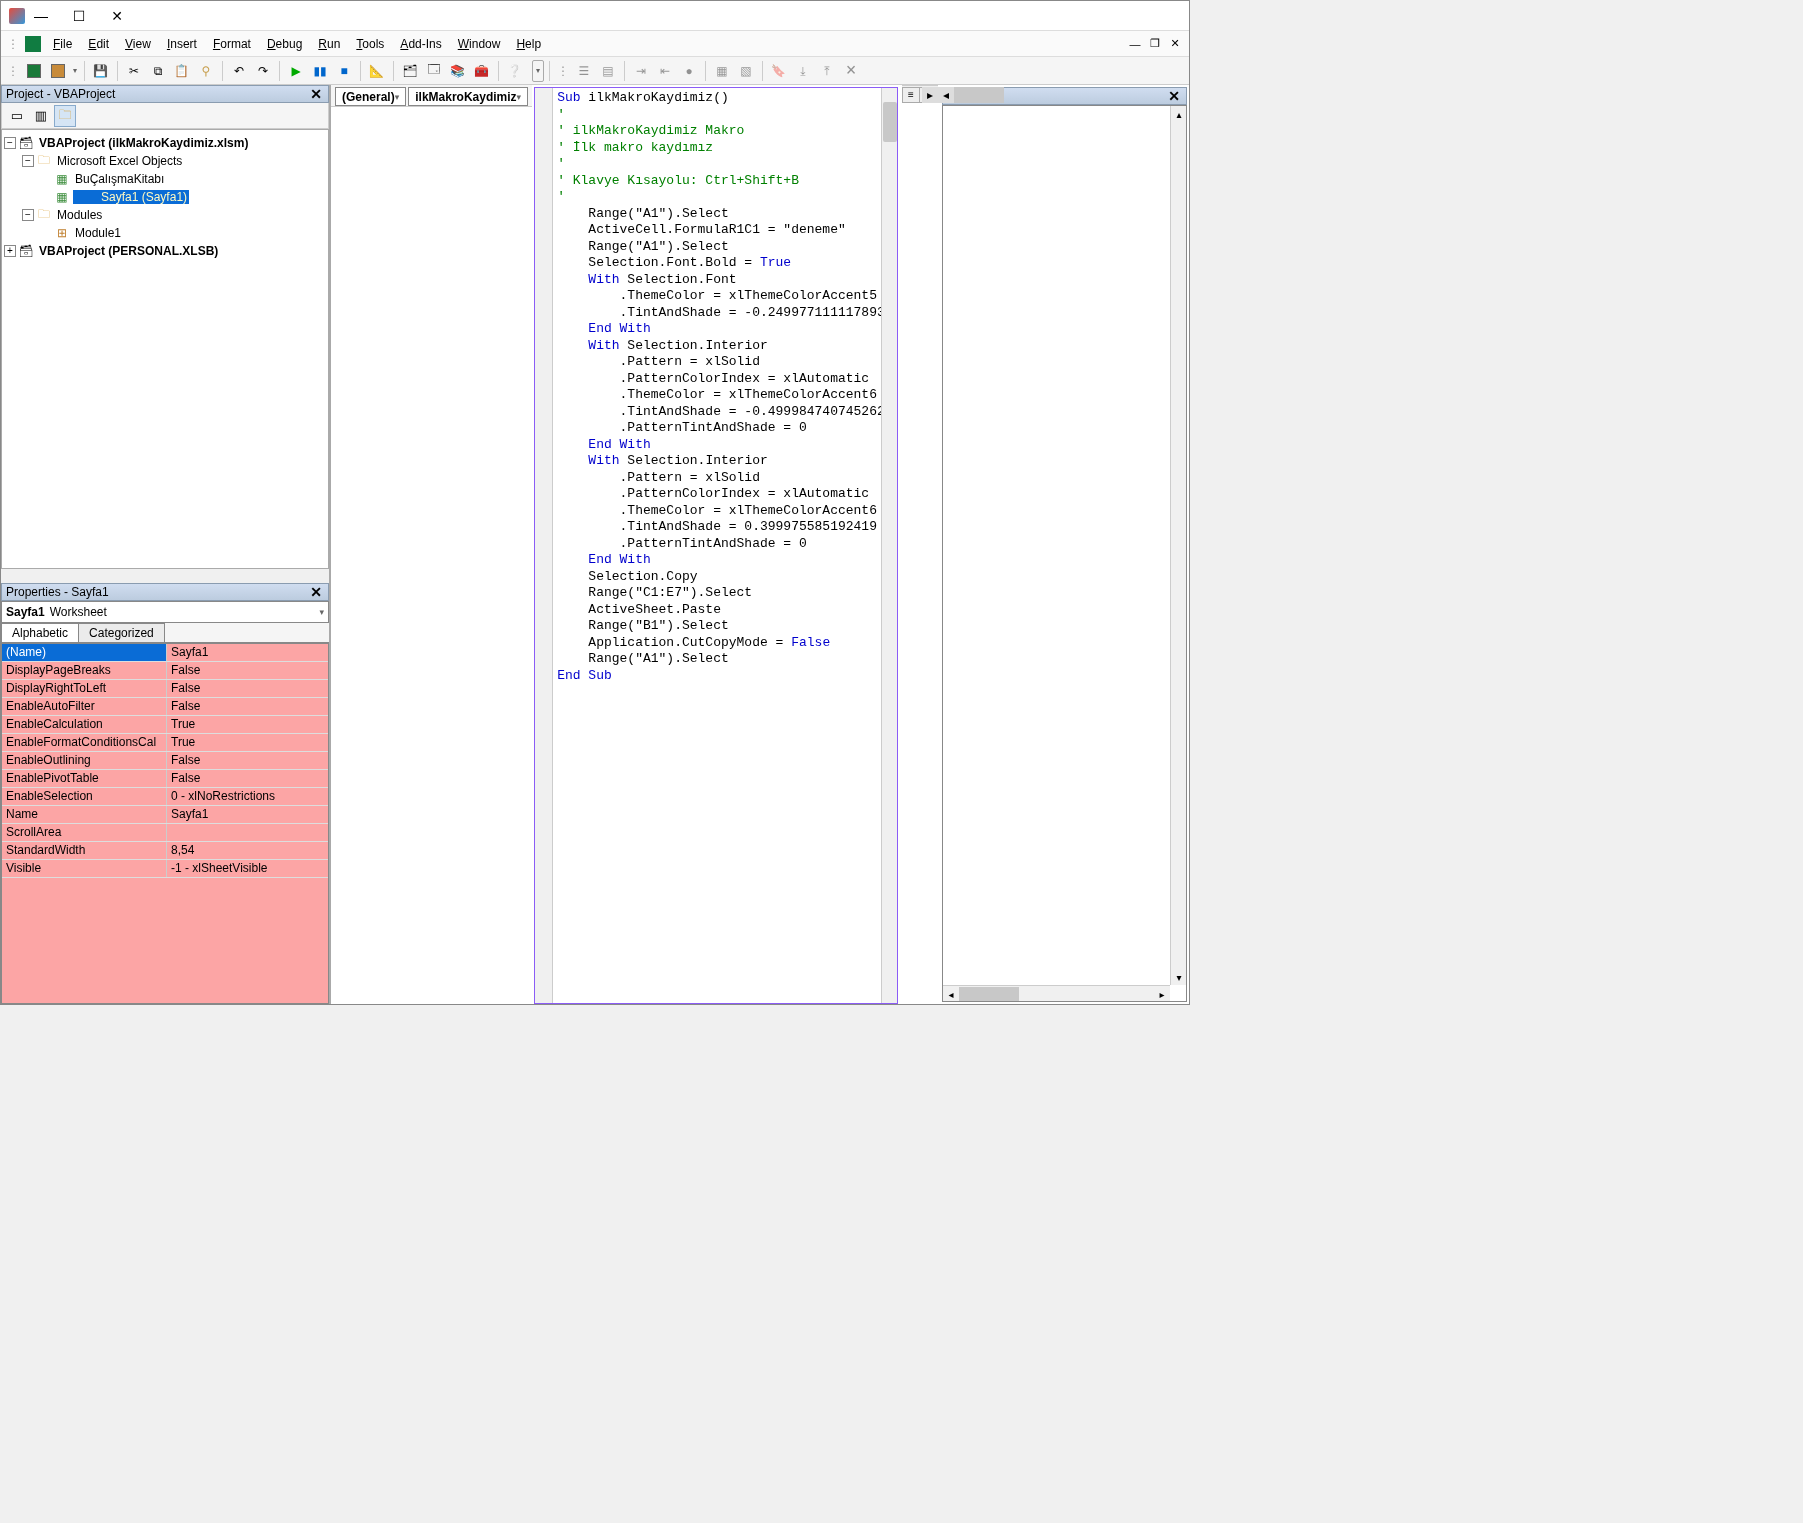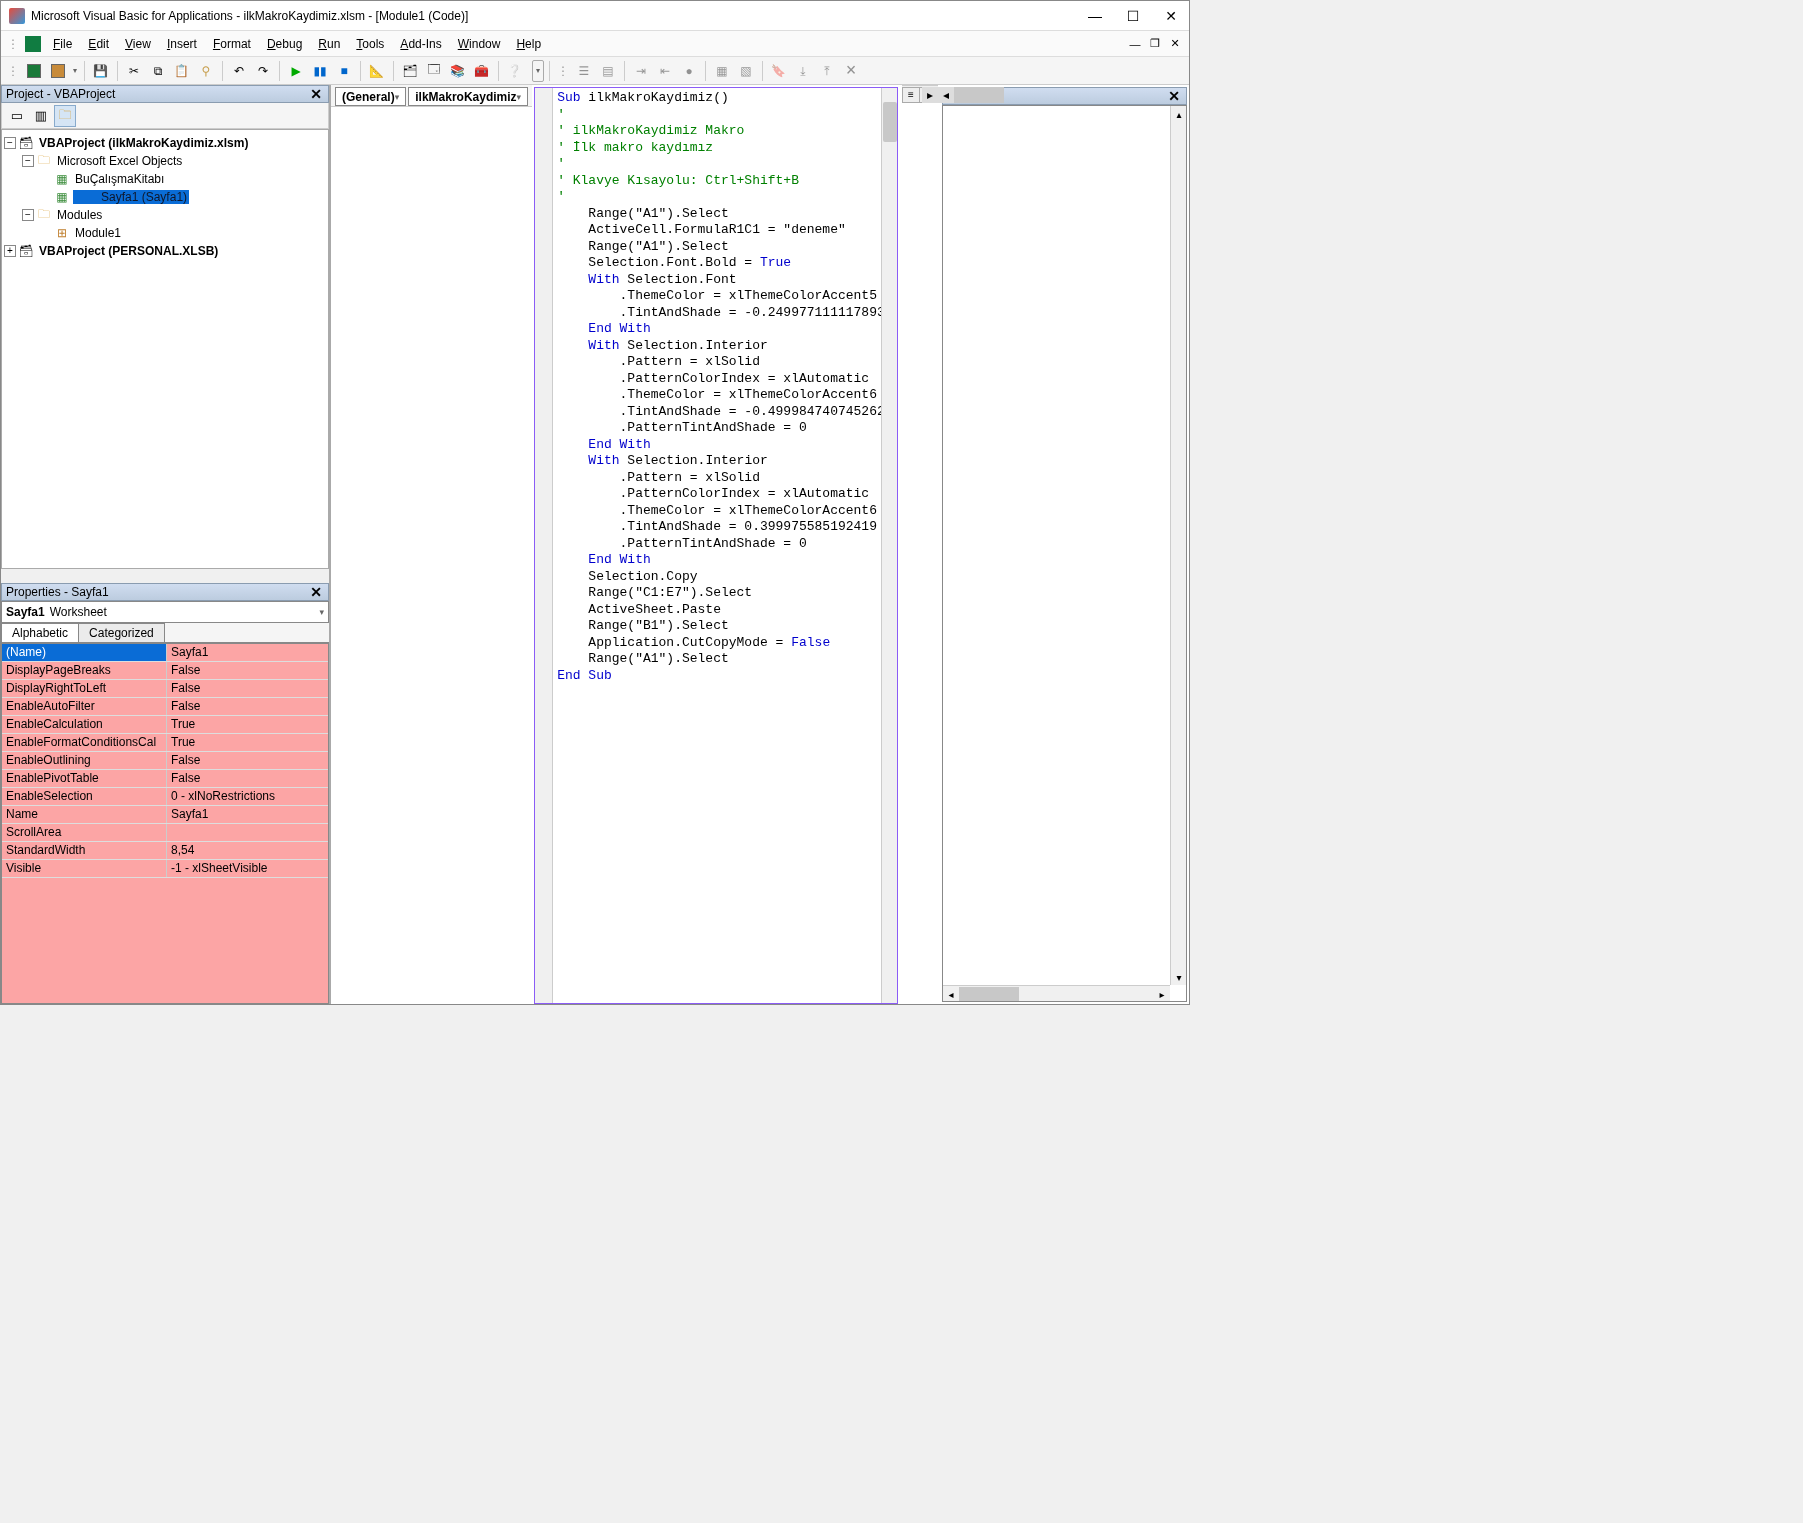--- a/index.html
+++ b/index.html
@@ -25,21 +25,21 @@
 .panel-header { height:18px;background:linear-gradient(#d0ddf0,#bcccdf);border:1px solid #8a9cb0;display:flex;align-items:center;padding:0 4px;font-size:12px;}
 .panel-header .ph-title{flex:1;}
 .panel-header .ph-close{width:16px;height:16px;font-weight:bold;font-size:14px;cursor:pointer;display:flex;align-items:center;justify-content:center;}
 .proj-toolbar { height:26px;background:#f5f5f5;border-bottom:1px solid #ccc;border-left:1px solid #ccc;border-right:1px solid #ccc;display:flex;align-items:center;padding:0 4px;gap:2px;}
 .proj-toolbar .pt-btn{width:22px;height:22px;border:1px solid transparent;display:flex;align-items:center;justify-content:center;cursor:pointer;font-size:13px;}
 .proj-toolbar .pt-btn.active{background:#d5e5f5;border-color:#88aacc;}
 .proj-tree { flex:0 0 440px; overflow:auto;background:#fff;border:1px solid #aaa;font-size:12px;padding:4px 2px;}
 .tree-row{display:flex;align-items:center;height:18px;white-space:nowrap;cursor:pointer;}
 .tree-row .exp{width:12px;height:12px;border:1px solid #888;font-size:10px;line-height:10px;text-align:center;margin-right:2px;background:#fff;}
 .tree-row .ticon{width:16px;height:16px;margin-right:3px;display:flex;align-items:center;justify-content:center;font-size:12px;}
-.tree-row.selected .label{background:#0a6cd6;color:#0f172a;padding-left:28px;}
+.tree-row.selected .label{background:#0a6cd6;color:#fef9c3;padding-left:28px;}
 .tree-row .label{padding:0 2px;}
 .tree-row.bold .label{font-weight:bold;}
 .spacer-bar{height:14px;background:#f0f0f0;}
 .prop-panel{flex:1;display:flex;flex-direction:column;overflow:hidden;}
 .prop-combo{height:22px;border:1px solid #888;display:flex;align-items:center;padding:0 4px;background:#fff;font-size:12px;}
 .prop-combo .obj-name{font-weight:bold;margin-right:5px;}
 .prop-combo .dd{margin-left:auto;font-size:9px;color:#666;}
 .prop-tabs{display:flex;height:20px;border-bottom:1px solid #888;background:#f5f5f5;font-size:12px;}
 .prop-tabs .ptab{padding:2px 10px;border:1px solid #888;border-bottom:none;margin-right:-1px;cursor:pointer;background:#fff;}
 .prop-tabs .ptab.inactive{background:#ebebeb;}
@@ -79,21 +79,20 @@
 
 .sq{width:14px;height:14px;border:1px solid #666;}
 </style>
 </head>
 <body>
 
 <div class="window">
 
   <div class="titlebar">
     <div class="app-icon"></div>
-    <div class="title-text">Microsoft Visual Basic for Applications - ilkMakroKaydimiz.xlsm - [Module1 (Code)]</div>
     <div class="win-btns">
       <div class="win-btn">—</div>
       <div class="win-btn">☐</div>
       <div class="win-btn">✕</div>
     </div>
   </div>
 
   <div class="menubar">
     <div class="mblock">
       <span style="color:#999;margin-right:6px;">⋮</span>

